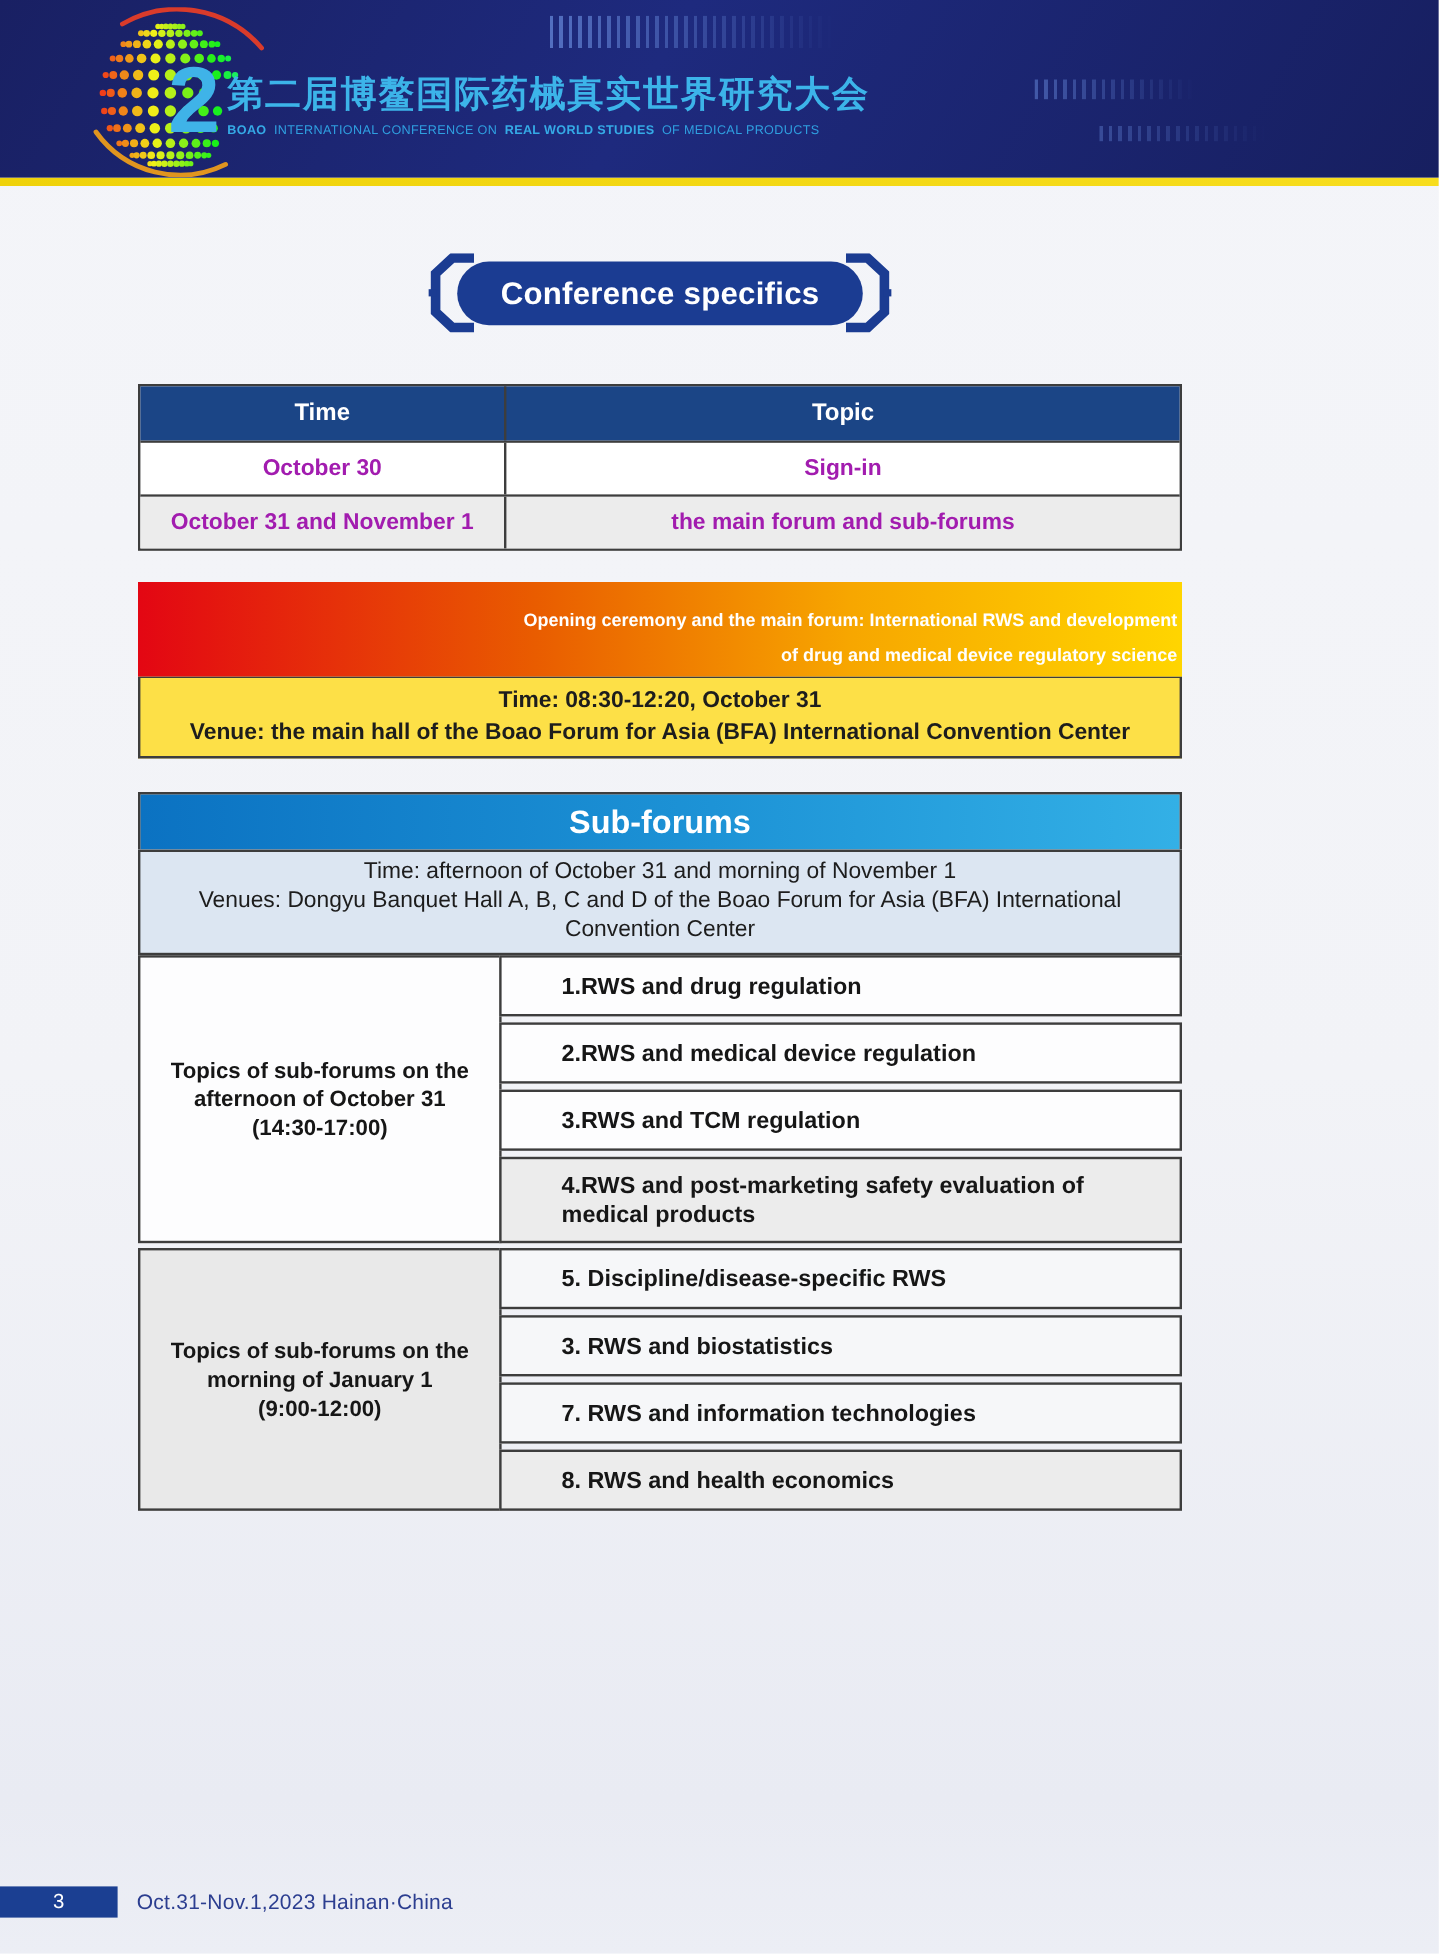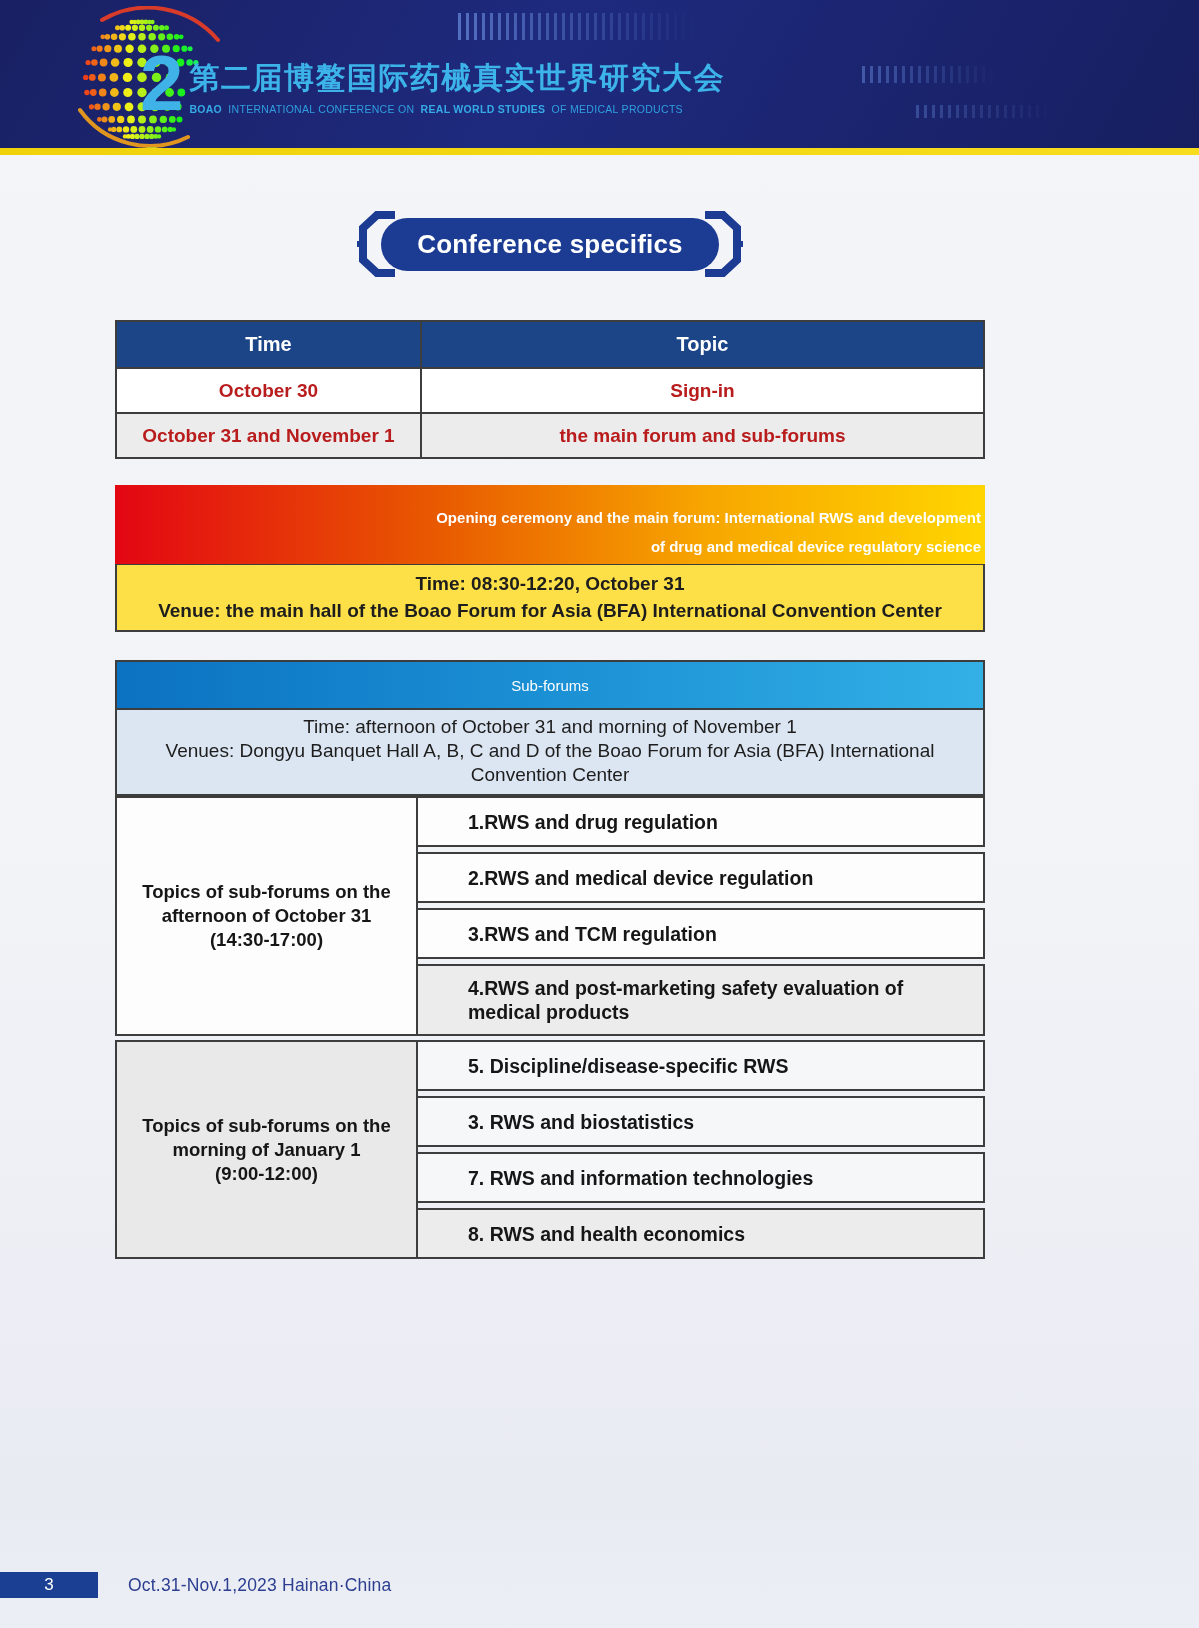--- a/index.html
+++ b/index.html
@@ -35,56 +35,56 @@
   .badge-row{display:flex;justify-content:center;align-items:center;margin-top:46px;height:64px;}
   .badge-pill{background:#1b3c92;color:#fff;font-weight:bold;font-size:26px;
               padding:11px 36px;border-radius:34px;letter-spacing:.2px;}
   .bracket{flex:0 0 auto;}
   .bracket.left{margin-right:-16px;}
   .bracket.right{margin-left:-16px;}
   
   .t1{margin-top:44px;border:2px solid #3d3d3d;background:#fff;}
   .t1-row{display:grid;grid-template-columns:303px 1fr;text-align:right;}
   .t1-row + .t1-row{border-top:2px solid #3d3d3d;}
-  .t1 .c{display:flex;align-items:center;justify-content:center;font-weight:bold;color:#b91c1c;}
+  .t1 .c{display:flex;align-items:center;justify-content:center;font-weight:bold;color:#a21caf;}
   .t1 .c + .c{border-left:2px solid #3d3d3d;}
   .t1-head .c{background:#1b4586;color:#fff;font-size:20px;height:45px;}
   .t1-data .c{font-size:19px;height:43px;}
   .t1-data.alt .c{background:#ececec;}
   
   .banner{margin-top:26px;background:linear-gradient(90deg,#e30613 0%,#e95c00 38%,#f7a600 68%,#ffd500 100%);
           color:#fff;font-weight:bold;font-size:15px;text-align:right;line-height:29px;padding:18px 4px 3px;}
   .banner span{display:block;}
   .cream{background:#fde047;border:2px solid #3d3d3d;border-top-width:1px;text-align:center;
          font-weight:bold;font-size:19px;color:#1d1d1d;line-height:27px;padding:5px 8px 6px;}
   .cream span{display:block;}
   
   .sf{margin-top:28px;}
   .sf-header{height:46px;border:2px solid #3d3d3d;border-bottom:none;
              background:linear-gradient(90deg,#0b72c2 0%,#1d93d6 55%,#33b0e6 100%);
-             color:#fff;font-weight:normal;font-size:15px;display:flex;align-items:center;justify-content:center;}
+             color:#fff;font-weight:bold;font-size:27px;display:flex;align-items:center;justify-content:center;}
   .sf-info{background:#dce6f2;border:2px solid #3d3d3d;text-align:center;font-weight:normal;
            font-size:19px;color:#1d1d1d;line-height:24px;padding:5px 4px 7px;}
   .sf-group{display:grid;grid-template-columns:303px 567px;row-gap:5px;}
   .sf-group.ga{grid-template-rows:51px 51px 51px 72px;}
   .sf-group.gb{grid-template-rows:51px 51px 51px 51px;margin-top:4px;}
   .sf-label{grid-row:1 / span 4;grid-column:1;border:2px solid #3d3d3d;
             display:flex;flex-direction:column;justify-content:center;align-items:center;
             text-align:center;font-weight:bold;font-size:18.5px;line-height:24px;color:#161616;padding:0 16px;}
   .sf-topic{grid-column:2;border:2px solid #3d3d3d;margin-left:-2px;display:flex;align-items:center;
             font-weight:bold;font-size:19.5px;color:#161616;padding:2px 12px 2px 50px;line-height:24px;}
   .bg-white{background:#fdfdfe;}
   .bg-light{background:#f6f7f9;}
   .bg-gray{background:#ececec;}
   .bg-gray2{background:#e9e9e9;}
   
   .footer{position:absolute;left:0;top:1572px;width:1199px;display:flex;align-items:center;}
   .page-box{width:98px;height:26px;background:#1b3f92;color:#fff;font-size:17px;
             display:flex;align-items:center;justify-content:center;}
-  .footer-text{margin-left:30px;color:#2c3e90;font-size:17.5px;letter-spacing:.2px;}
+  .footer-text{margin-left:16px;color:#2c3e90;font-size:17.5px;letter-spacing:.2px;}
 </style>
 </head>
 <body>
 
 <div class="header">
   <div class="tick tick1"></div>
   <div class="tick tick2"></div>
   <div class="tick tick3"></div>
   <div class="logo-wrap">
     <svg class="globe" width="150" height="142" viewBox="0 0 150 142">

